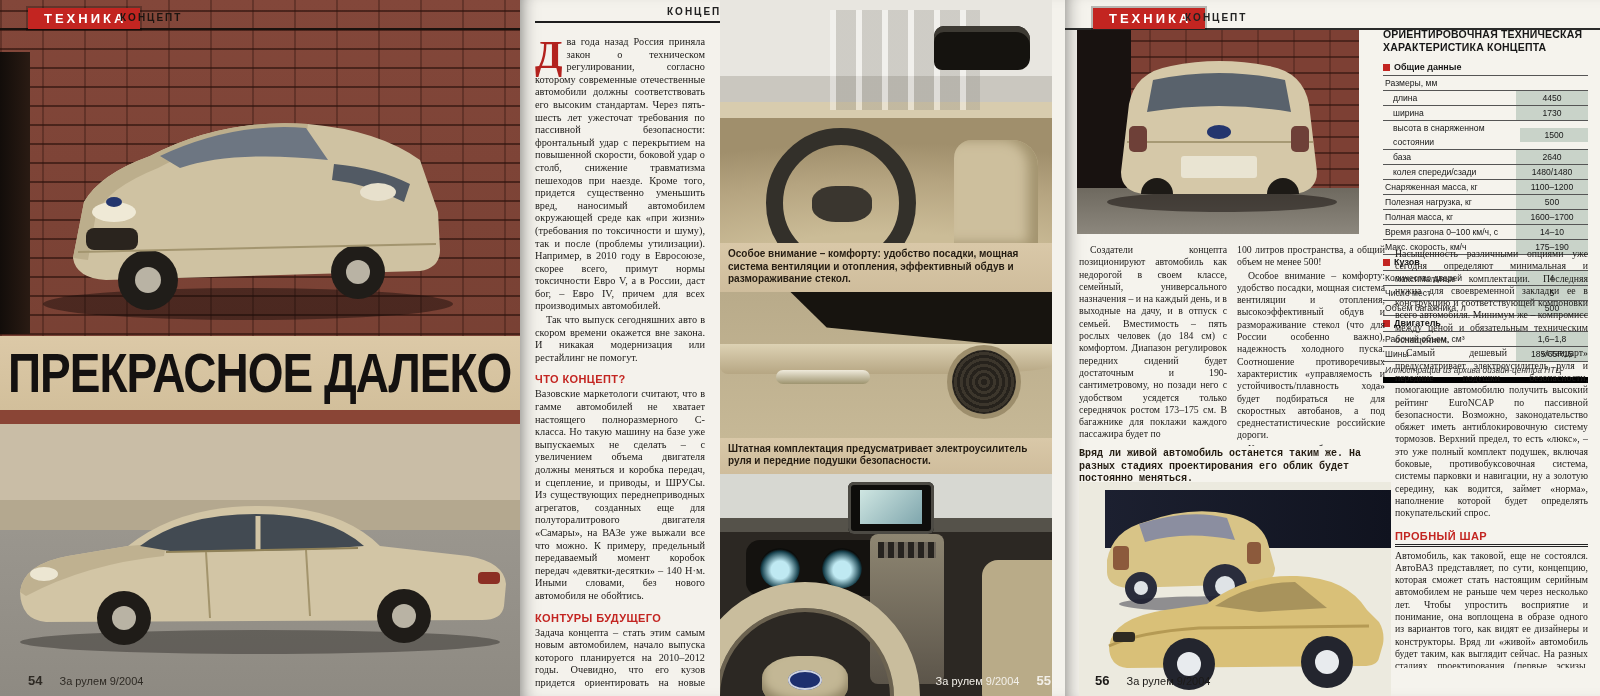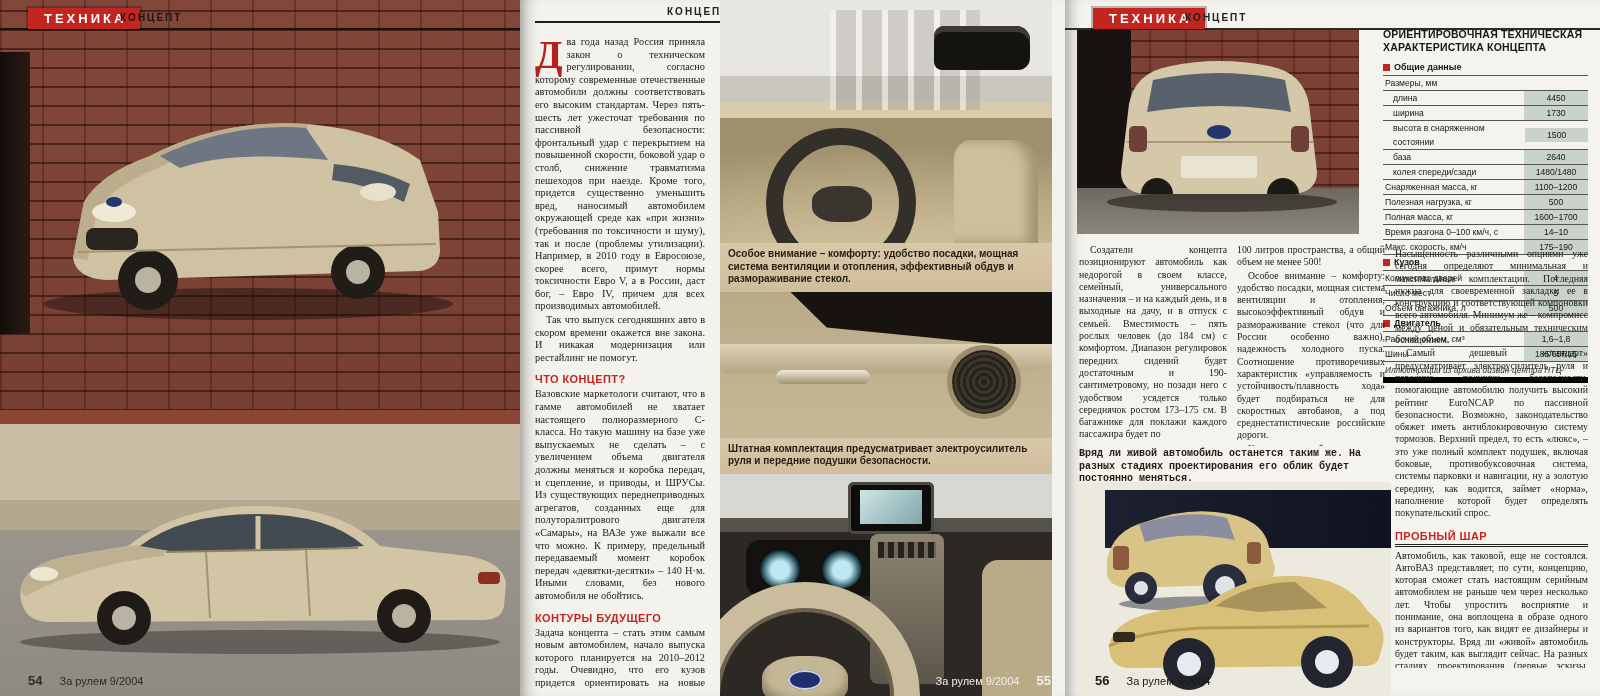--- a/index.html
+++ b/index.html
@@ -107,21 +107,21 @@
       repeating-linear-gradient(90deg, rgba(46,19,13,.3) 0 2px, rgba(255,255,255,0) 2px 36px);
   }
   .photo56 .ground { position:absolute; left:0; bottom:0; width:100%; height:46px; background:linear-gradient(180deg,#6e695f,#8c877d); }
   .photo56 .dark { position:absolute; left:0; top:0; width:54px; height:158px; background:#181210; }
 
   .spectable { position:absolute; left:318px; top:28px; width:205px; font-family:"Liberation Sans",sans-serif; color:#171717; }
   .spectable .stitle { font-weight:bold; font-size:10.5px; line-height:13px; letter-spacing:.2px; margin-bottom:6px; }
   .srow { display:flex; border-bottom:1px solid #555; font-size:8.6px; line-height:14px;align-items:center; }
   .srow .lab { flex:1 1 auto; padding-left:2px; }
   .srow .lab.ind { padding-left:10px; }
-  .srow .val { width:64px; text-align:center; background:#c9d3c9; }
+  .srow .val { width:72px; text-align:center; background:#c9d3c9; }
   .ssec { display:flex; align-items:center; font-size:9px; font-weight:bold; border-bottom:1px solid #555; line-height:15px; }
   .ssec .sq { width:7px; height:7px; background:#c32521; margin-right:4px; }
   .sfoot { font-size:8.3px; font-style:italic; color:#333; border-bottom:6px solid #000000; padding:3px 0 2px 2px; }
 
   .p56 .col p { font-size:9.8px; line-height:12.3px; }
   .c1 { left:14px;  top:244px; width:148px; height:202px; }
   .c2 { left:172px; top:244px; width:148px; height:202px; }
   .c3 { left:330px; top:248px; width:193px; height:420px; }
   .cap56 { position:absolute; left:14px; top:448px; width:306px; font-family:Liberation Mono, monospace;
     font-weight:bold; font-size:10px; line-height:12.5px; color:#241c12; }
@@ -157,20 +157,24 @@
       <ellipse cx="360" cy="140" rx="18" ry="9" fill="#e7e0cc"></ellipse>
       <ellipse cx="96" cy="150" rx="8" ry="5" fill="#24366e"></ellipse>
       <circle cx="130" cy="228" r="30" fill="#201d19"></circle>
         <circle cx="130" cy="228" r="13" fill="#b9b3a4"></circle>
       <circle cx="340" cy="220" r="27" fill="#201d19"></circle>
         <circle cx="340" cy="220" r="12" fill="#b9b3a4"></circle>
       <path d="M60 200 L418 192" stroke="#a3956f" stroke-width="2" fill="none"></path>
     </svg>
   </div>
 
+  <div class="titleband">
+    <h1 class="title">ПРЕКРАСНОЕ ДАЛЕКО</h1>
+
+  </div>
 
   <div class="photo54bottom">
     <svg width="508" height="212" viewBox="0 0 508 212">
       <ellipse cx="254" cy="186" rx="240" ry="12" fill="rgba(30,28,24,.4)"></ellipse>
       <path d="M14 136 Q17 108 62 100 L122 90 Q172 50 252 50 Q334 50 374 90 L462 100 Q498 106 500 128 L498 150 Q496 164 476 164 L40 166 Q15 164 14 136 Z" fill="#d2c5a5"></path>
       <path d="M14 136 Q17 108 62 100 L122 90 Q140 88 160 88 L158 100 Q80 108 20 140 Z" fill="#bfb190"></path>
       <path d="M134 90 Q176 58 250 58 Q322 58 358 90 L300 94 L170 96 Z" fill="#424a52"></path>
       <path d="M252 60 L252 94" stroke="#d2c5a5" stroke-width="5"></path>
       <path d="M160 96 L352 92" stroke="#8f8158" stroke-width="2" fill="none"></path>
       <path d="M200 96 L204 162 M300 94 L304 160" stroke="#a3946c" stroke-width="2"></path>

